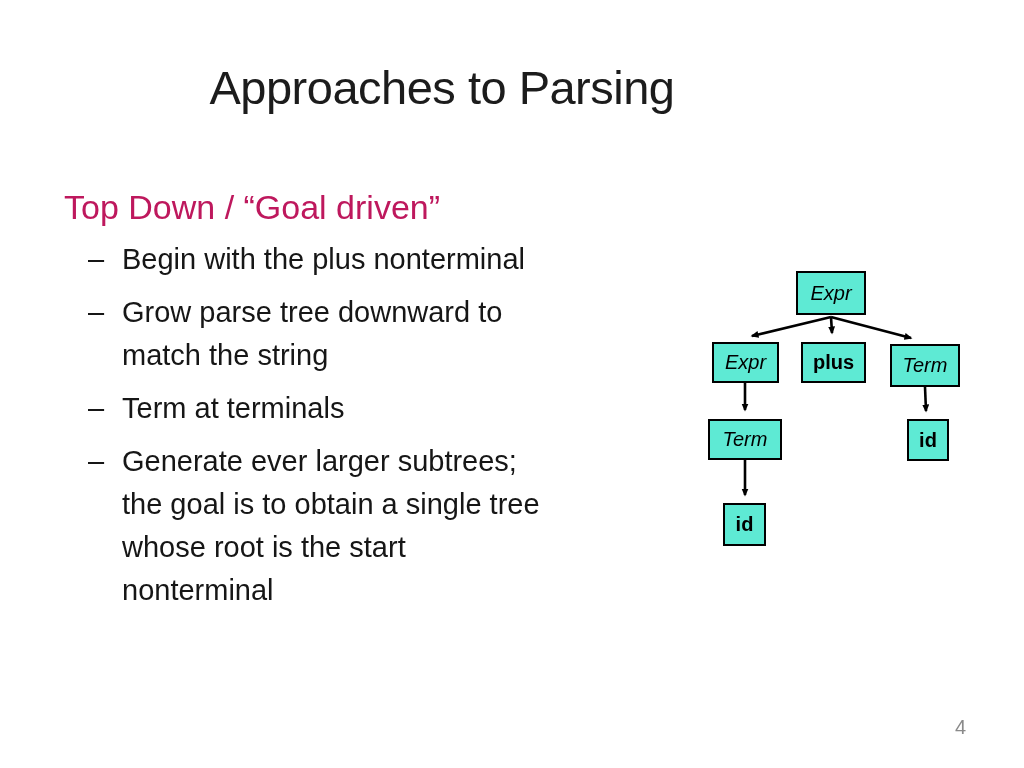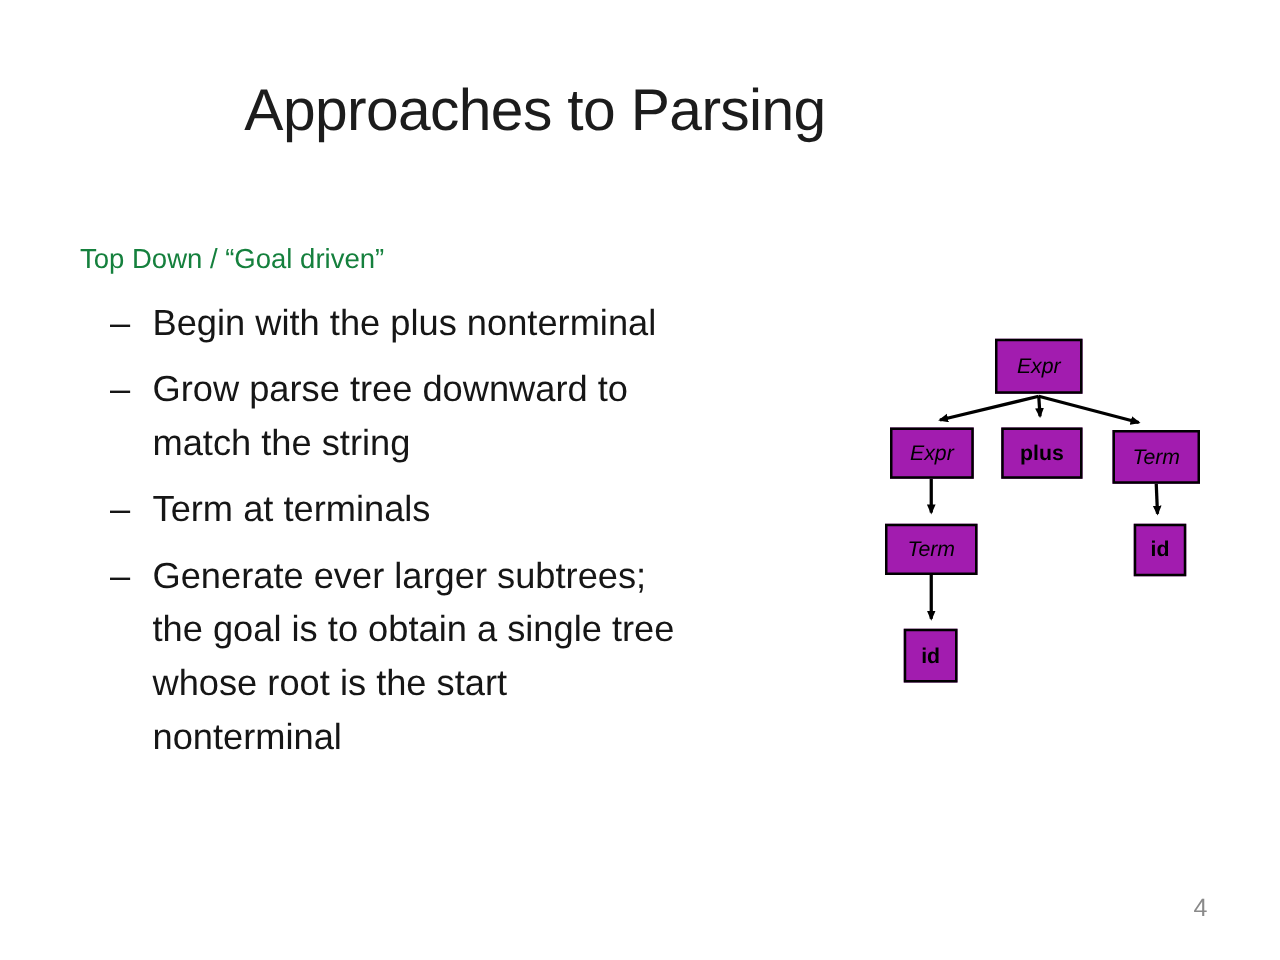--- a/index.html
+++ b/index.html
@@ -12,40 +12,40 @@
     position: relative;
     width: 1024px;
     height: 768px;
     background: #ffffff;
     overflow: hidden;
     color: #161616;
   }
   .title {
     position: absolute;
     top: 60px;
-    left: 0;
+    left: 14px;
     width: 856px;
     text-align: center;
     font-size: 47px;
     font-weight: 400;
     letter-spacing: -0.5px;
     color: #1c1c1c;
     margin: 0;
   }
   .body-text {
     position: absolute;
     left: 64px;
     top: 184px;
     width: 600px;
   }
   .l1 {
-    font-size: 22px;
+    font-size: 34px;
     line-height: 46px;
     margin: 0 0 8px 0;
-    color: #15803d;
+    color: #be185d;
   }
   .l2 {
     display: flex;
     align-items: flex-start;
     padding-left: 24px;
     font-size: 29px;
     line-height: 43px;
     margin: 0 0 10px 0;
     color: #161616;
   }
@@ -67,25 +67,25 @@
   }
   .tree svg {
     position: absolute;
     left: 0;
     top: 0;
   }
   .nb {
     position: absolute;
     box-sizing: border-box;
     border: 2.5px solid #000000;
-    background: #a21caf;
+    background: #5eead4;
     display: flex;
     align-items: center;
     justify-content: center;
-    font-size: 17px;
+    font-size: 20px;
     color: #000000;
   }
   .nb.it { font-style: italic; }
   .nb.bd { font-weight: bold; }
   .n-root  { left: 106px; top: 11px;  width: 70px; height: 44px; }
   .n-expr  { left: 22px;  top: 82px;  width: 67px; height: 41px; }
   .n-plus  { left: 111px; top: 82px;  width: 65px; height: 41px; text-align: center; }
   .n-term  { left: 200px; top: 84px;  width: 70px; height: 43px; }
   .n-term2 { left: 18px;  top: 159px; width: 74px; height: 41px; }
   .n-id-r  { left: 217px; top: 159px; width: 42px; height: 42px; }

